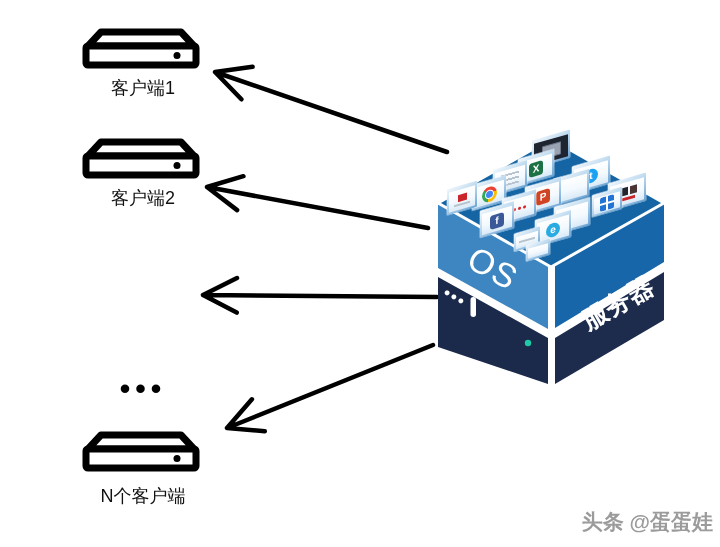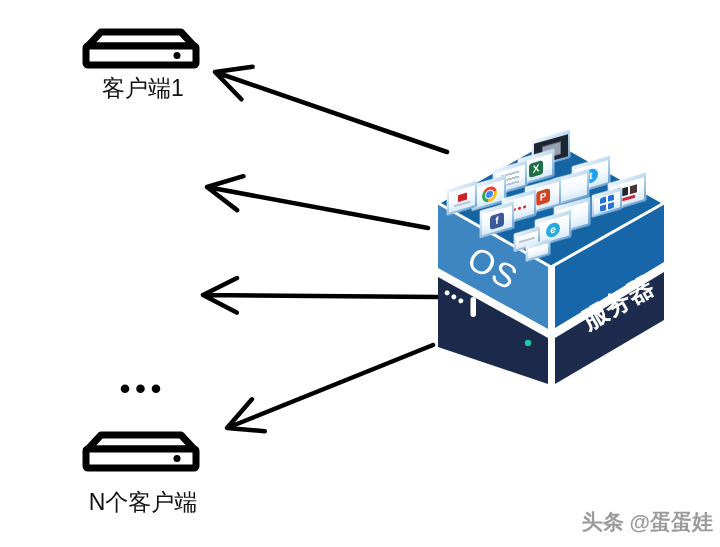--- a/index.html
+++ b/index.html
@@ -4,21 +4,21 @@
 <style>
   html,body{margin:0;padding:0;background:#fff;}
   #stage{
     position:relative;width:720px;height:547px;background:#ffffff;overflow:hidden;
     font-family:"Liberation Sans","DejaVu Sans",sans-serif;
   }
   svg{display:block;}
   
   .client{position:absolute;left:81px;width:124px;text-align:center;}
   .client-label{
-    margin-top:4px;font-size:23px;line-height:26px;font-weight:500;color:#111;
+    margin-top:4px;font-size:18px;line-height:26px;font-weight:500;color:#111;
     white-space:nowrap;
   }
   .ellipsis-dots{
     position:absolute;left:81px;top:374px;width:124px;text-align:center;
     font-size:30px;line-height:30px;font-weight:bold;letter-spacing:5px;color:#000;
   }
   
   .card{
     position:absolute;transform:skewY(-16deg);border-radius:1px;
     background:linear-gradient(155deg,#f2f8fd 0%,#bcd9ee 45%,#6ba3d4 100%);
@@ -192,28 +192,36 @@
 
   <div class="client" style="top:25px">
     <svg width="120" height="46" viewBox="0 0 120 46">
       <path d="M20,7 L100,7 L113,21 L7,21 Z" fill="#fff" stroke="#000" stroke-width="7" stroke-linejoin="round"></path>
       <rect x="5" y="21" width="110" height="19" rx="2" fill="#fff" stroke="#000" stroke-width="7" stroke-linejoin="round"></rect>
       <circle cx="96" cy="30.5" r="3.5" fill="#000"></circle>
     </svg>
     <div class="client-label">客户端1</div>
   </div>
 
+  <div class="client" style="top:135px">
+    <svg width="120" height="46" viewBox="0 0 120 46">
+      <path d="M20,7 L100,7 L113,21 L7,21 Z" fill="#fff" stroke="#000" stroke-width="7" stroke-linejoin="round"></path>
+      <rect x="5" y="21" width="110" height="19" rx="2" fill="#fff" stroke="#000" stroke-width="7" stroke-linejoin="round"></rect>
+      <circle cx="96" cy="30.5" r="3.5" fill="#000"></circle>
+    </svg>
+    <div class="client-label">客户端2</div>
+  </div>
 
 
   <div class="ellipsis-dots">•••</div>
 
   <div class="client" style="top:428px">
     <svg width="120" height="46" viewBox="0 0 120 46">
       <path d="M20,7 L100,7 L113,21 L7,21 Z" fill="#fff" stroke="#000" stroke-width="7" stroke-linejoin="round"></path>
       <rect x="5" y="21" width="110" height="19" rx="2" fill="#fff" stroke="#000" stroke-width="7" stroke-linejoin="round"></rect>
       <circle cx="96" cy="30.5" r="3.5" fill="#000"></circle>
     </svg>
-    <div class="client-label" style="margin-top:15px">N个客户端</div>
+    <div class="client-label" style="margin-top:9px">N个客户端</div>
   </div>
 
   <div class="watermark">头条 @蛋蛋娃</div>
 
 </div>
 
 </body></html>

